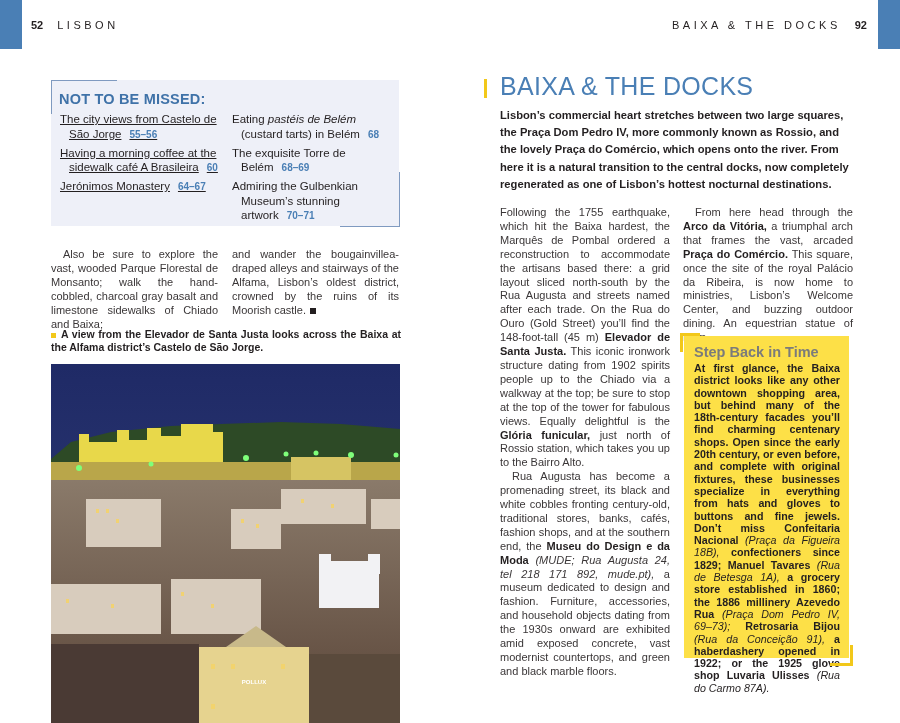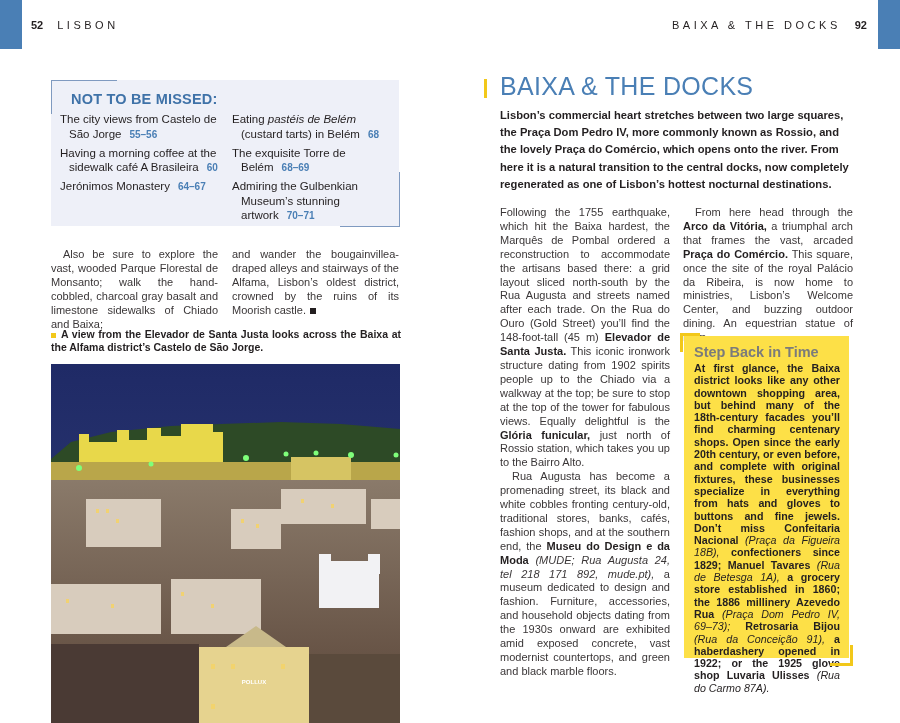--- a/index.html
+++ b/index.html
@@ -13,23 +13,23 @@
   .running-head.left { left:31px; }
   .running-head.right { right:33px; }
   .running-head.right .num { margin-right:0; margin-left:14px; }
 
   
   .ntbm { position:absolute; left:51px; top:80px; width:348px; height:146px; background:#eef0f8; }
   .ntbm-frame-top { position:absolute; left:51px; top:80px; width:66px; height:1px; background:#7f9ac0; }
   .ntbm-frame-left { position:absolute; left:51px; top:80px; width:1px; height:34px; background:#7f9ac0; }
   .ntbm-frame-right { position:absolute; left:399px; top:172px; width:1px; height:55px; background:#7f9ac0; }
   .ntbm-frame-bottom { position:absolute; left:340px; top:226px; width:60px; height:1px; background:#7f9ac0; }
-  .ntbm h2 { position:absolute; left:20px; top:11px; margin:0; font-size:14.5px; font-weight:bold; color:#3f72a8; letter-spacing:0.2px; }
+  .ntbm h2 { position:absolute; left:8px; top:11px; margin:0; font-size:14.5px; font-weight:bold; color:#3f72a8; letter-spacing:0.2px; }
   .ntbm .col { position:absolute; top:32px; font-size:11.5px; line-height:14.5px; }
-  .ntbm .col.c1 { left:9px; width:170px; }
+  .ntbm .col.c1 { left:9px; width:170px;text-decoration:underline; }
   .ntbm .col.c2 { left:181px; width:165px; }
   .ntbm .item { padding-left:9px; text-indent:-9px; margin-bottom:3.5px; }
   .ntbm .pg { color:#4a7fb5; font-weight:bold; font-size:10px; margin-left:8px; }
 
   .body-text { font-size:11px; line-height:13.9px; color:#3a3637; text-align:justify; }
   .lp-text { position:absolute; top:248px; width:167px; }
   .lp-text.c1 { left:51px; text-indent:12px; }
   .lp-text.c2 { left:232px; }
   .endmark { display:inline-block; width:6px; height:6px; background:#231f20; margin-left:4px; vertical-align:middle; }
 

